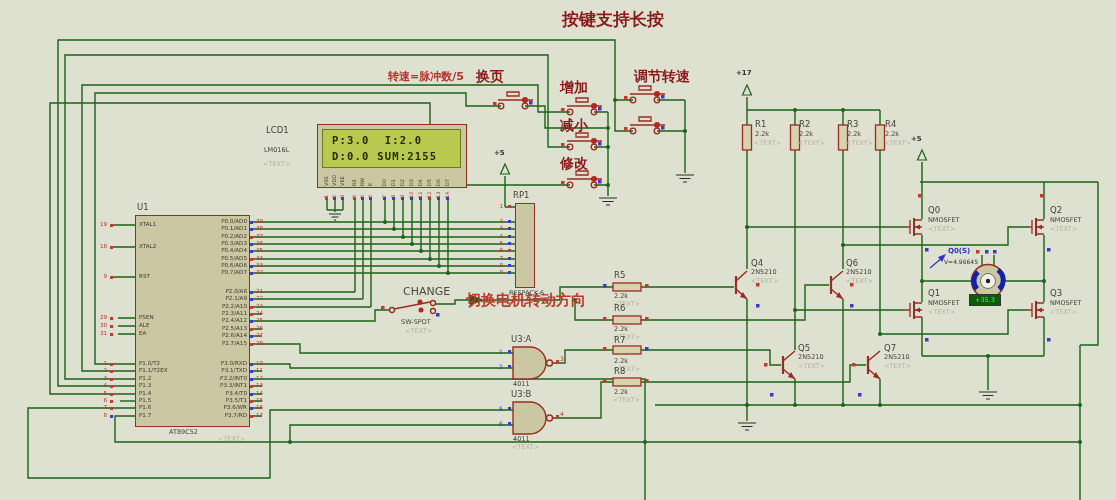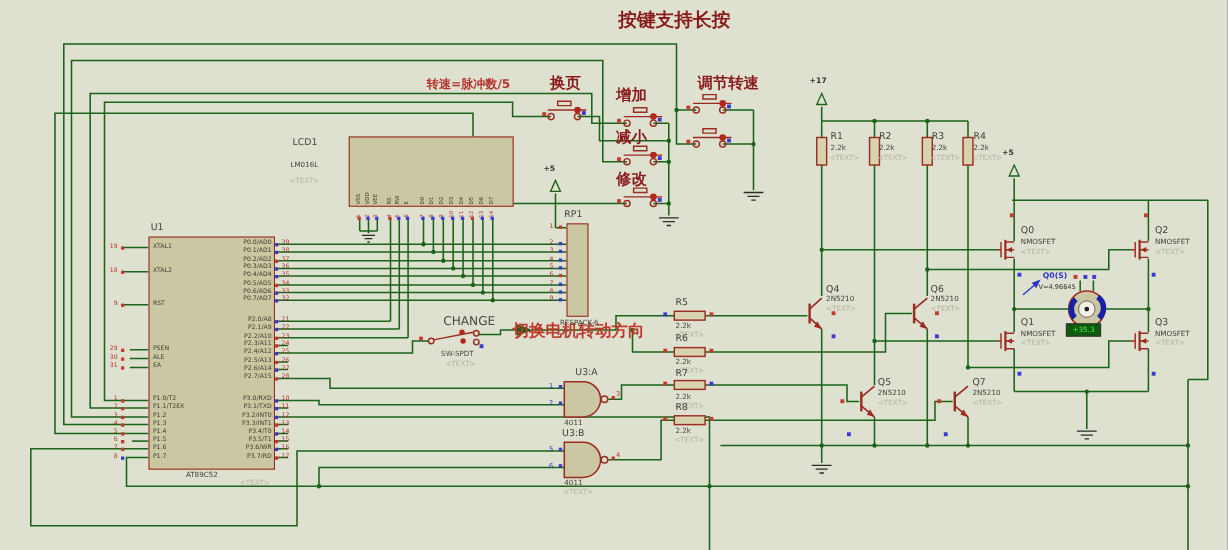--- a/index.html
+++ b/index.html
@@ -307,25 +307,29 @@
         <rect x="508" y="365" width="3" height="3" fill="#3a3ad0"></rect>
       <rect x="556" y="360" width="3" height="3" fill="#c23b2e"></rect>
       <rect x="508" y="407" width="3" height="3" fill="#3a3ad0"></rect>
         <rect x="508" y="422" width="3" height="3" fill="#3a3ad0"></rect>
       <rect x="556" y="415" width="3" height="3" fill="#c23b2e"></rect>
     </g>
   </svg>
 
   <div class="box" id="mcu-box" style="left:135px;top:215px;width:115px;height:212px;"></div>
   <div class="box" id="lcd-box" style="left:317px;top:124px;width:150px;height:64px;"></div>
+  <div id="lcd-screen">
+    <div class="lcdline" style="top:5px;">P:3.0  I:2.0</div>
+    <div class="lcdline" style="top:21px;">D:0.0 SUM:2155</div>
+  </div>
   <div class="box" id="rp-box" style="left:515px;top:203px;width:20px;height:85px;"></div>
 
   <div class="lbl title" style="left:562px;top:11px;">按键支持长按</div>
   <div class="lbl annosm" style="left:388px;top:71px;">转速=脉冲数/5</div>
-  <div class="lbl anno" style="left:500px;top:69px;">换页</div>
+  <div class="lbl anno" style="left:476px;top:69px;">换页</div>
   <div class="lbl anno" style="left:560px;top:80px;">增加</div>
   <div class="lbl anno" style="left:560px;top:118px;">减小</div>
   <div class="lbl anno" style="left:560px;top:156px;">修改</div>
   <div class="lbl anno" style="left:634px;top:69px;">调节转速</div>
   <div class="lbl annodir" style="left:466px;top:293px;">切换电机转动方向</div>
 
   <div class="lbl pwr" style="left:736px;top:70px;">+17</div>
   <div class="lbl pwr" style="left:494px;top:150px;">+5</div>
   <div class="lbl pwr" style="left:911px;top:136px;">+5</div>
 
@@ -333,21 +337,21 @@
   <div class="lbl val" style="left:169px;top:429px;">AT89C52</div>
   <div class="lbl ph" style="left:218px;top:436px;">&lt;TEXT&gt;</div>
 
   <div class="lbl ref" style="left:266px;top:126px;">LCD1</div>
   <div class="lbl val" style="left:264px;top:147px;">LM016L</div>
   <div class="lbl ph" style="left:263px;top:161px;">&lt;TEXT&gt;</div>
 
   <div class="lbl ref" style="left:513px;top:191px;">RP1</div>
   <div class="lbl val" style="left:509px;top:290px;">RESPACK-6</div>
 
-  <div class="lbl ref" style="left:523px;top:335px;">U3:A</div>
+  <div class="lbl ref" style="left:511px;top:335px;">U3:A</div>
   <div class="lbl val" style="left:513px;top:381px;">4011</div>
   <div class="lbl ref" style="left:511px;top:390px;">U3:B</div>
   <div class="lbl val" style="left:513px;top:436px;">4011</div>
   <div class="lbl ph" style="left:512px;top:444px;">&lt;TEXT&gt;</div>
   <div class="gpin blue" style="left:499px;top:349px;">1</div>
   <div class="gpin blue" style="left:499px;top:364px;">2</div>
   <div class="gpin" style="left:560px;top:356px;color:#b5332e;">3</div>
   <div class="gpin blue" style="left:499px;top:406px;">5</div>
   <div class="gpin blue" style="left:499px;top:421px;">6</div>
   <div class="gpin" style="left:560px;top:411px;color:#b5332e;">4</div>

